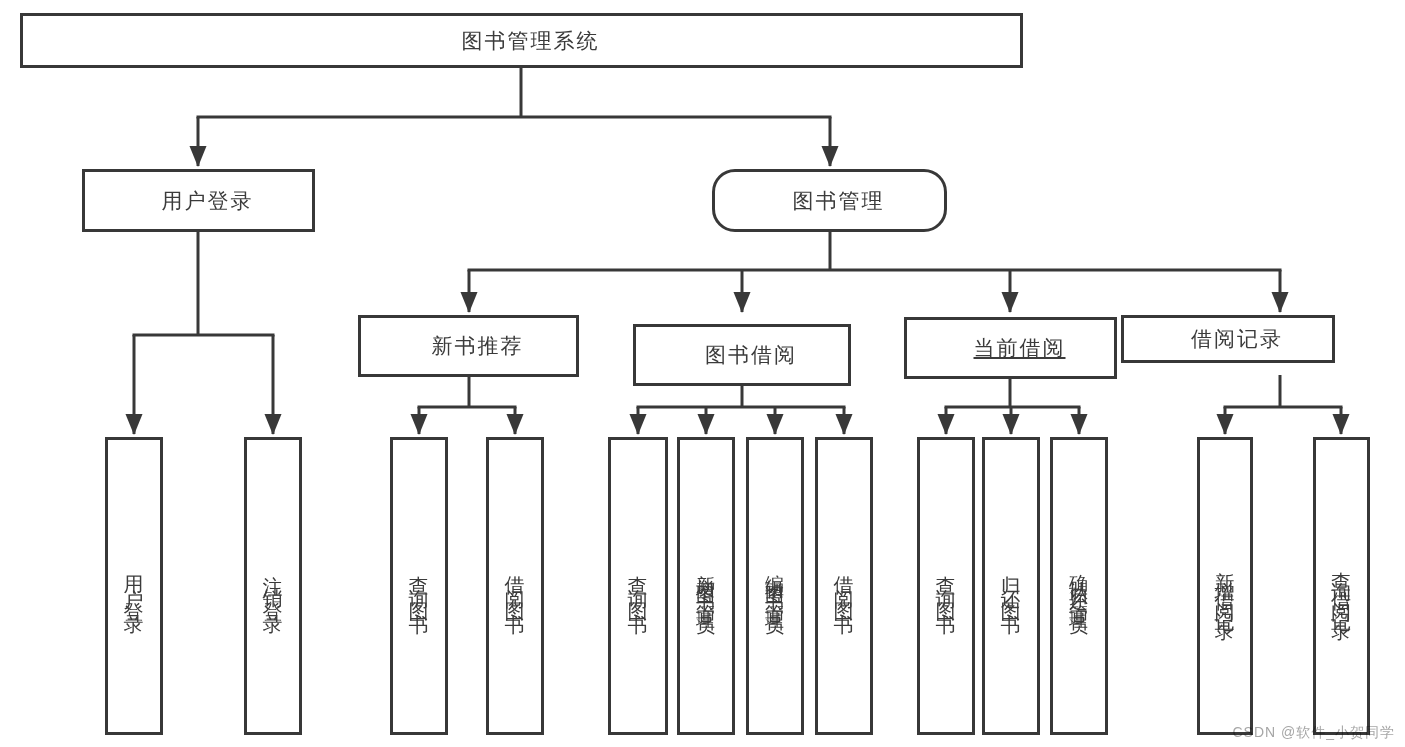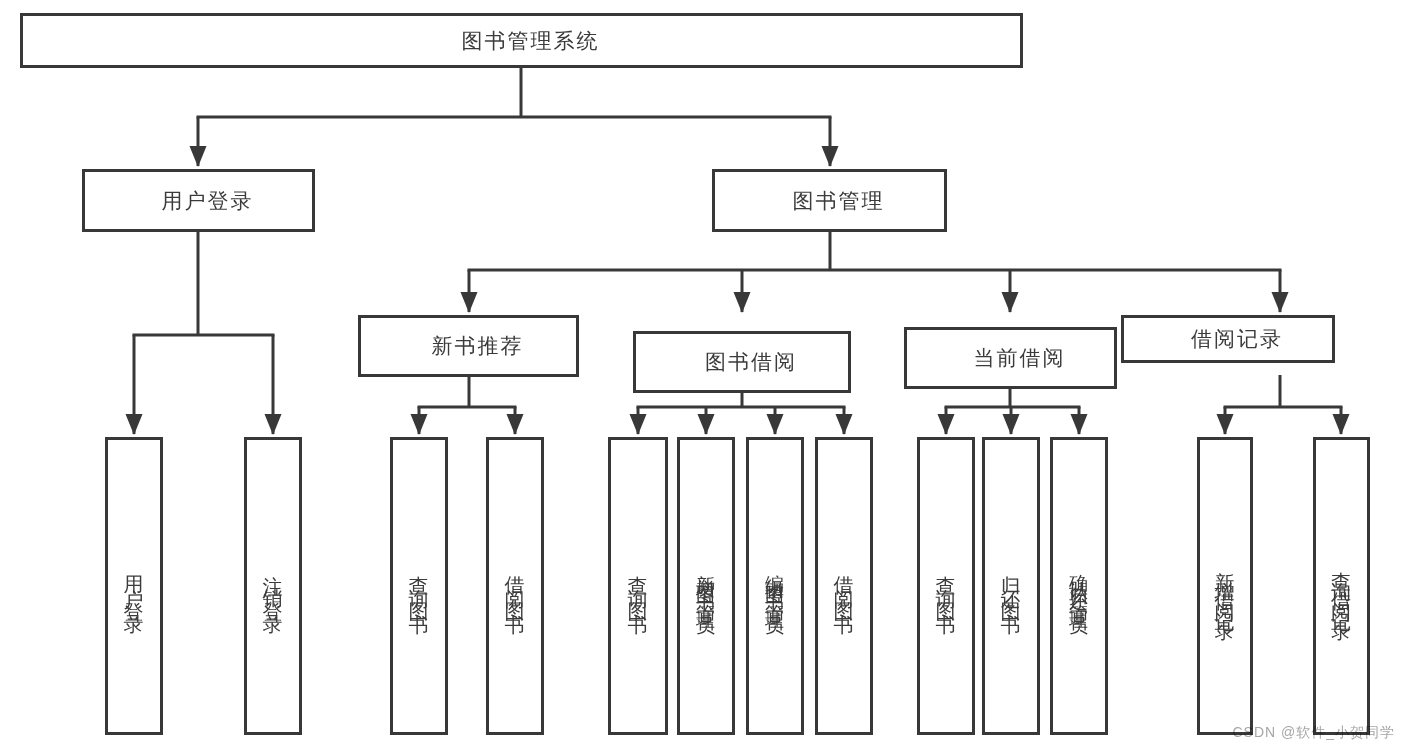--- a/index.html
+++ b/index.html
@@ -97,25 +97,25 @@
       <path d="M1280,375 V407"></path>
       <path d="M1225,407 H1341" stroke-linecap="square"></path>
       <path d="M1225,407 V434" marker-end="url(#arw)"></path>
       <path d="M1341,407 V434" marker-end="url(#arw)"></path>
     </g>
   </svg>
 
   <div class="box h" style="left:20px; top:13px; width:1003px; height:55px;">图书管理系统</div>
 
   <div class="box h" style="left:82px; top:169px; width:233px; height:63px;">用户登录</div>
-  <div class="box h" style="left:712px; top:169px; width:235px; height:63px;">图书管理</div>
+  <div class="box h" style="left:712px; top:169px; width:235px; height:63px;border-radius:23px;">图书管理</div>
 
   <div class="box h" style="left:358px; top:315px; width:221px; height:62px;">新书推荐</div>
-  <div class="box h" style="left:633px; top:331px; width:218px; height:62px;">图书借阅</div>
-  <div class="box h" style="left:904px; top:327px; width:213px; height:62px;">当前借阅</div>
+  <div class="box h" style="left:633px; top:324px; width:218px; height:62px;">图书借阅</div>
+  <div class="box h" style="left:904px; top:317px; width:213px; height:62px;text-decoration:underline;">当前借阅</div>
   <div class="box h" style="left:1121px; top:315px; width:214px; height:48px;font-family:Liberation Mono, monospace;">借阅记录</div>
 
   <div class="box v" style="left:105px;">
     <span>用户登录</span>
     </div>
   <div class="box v" style="left:244px;">
     <span>注销登录</span>
     </div>
 
   <div class="box v" style="left:390px;">

